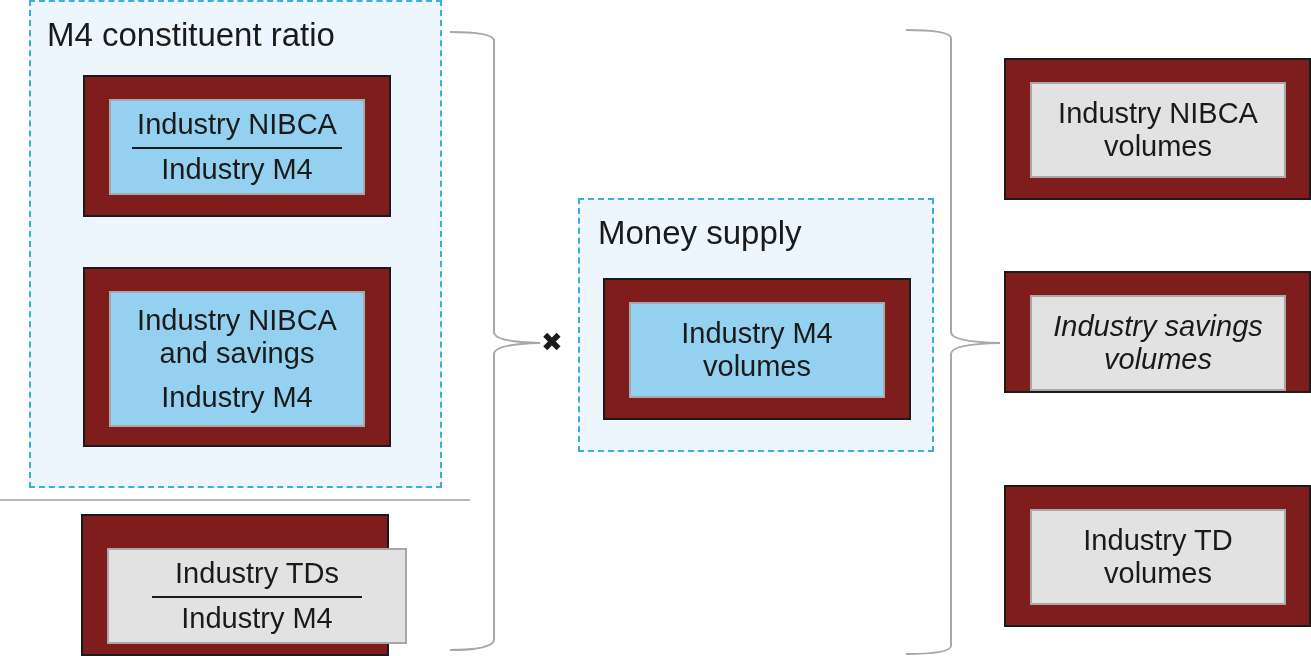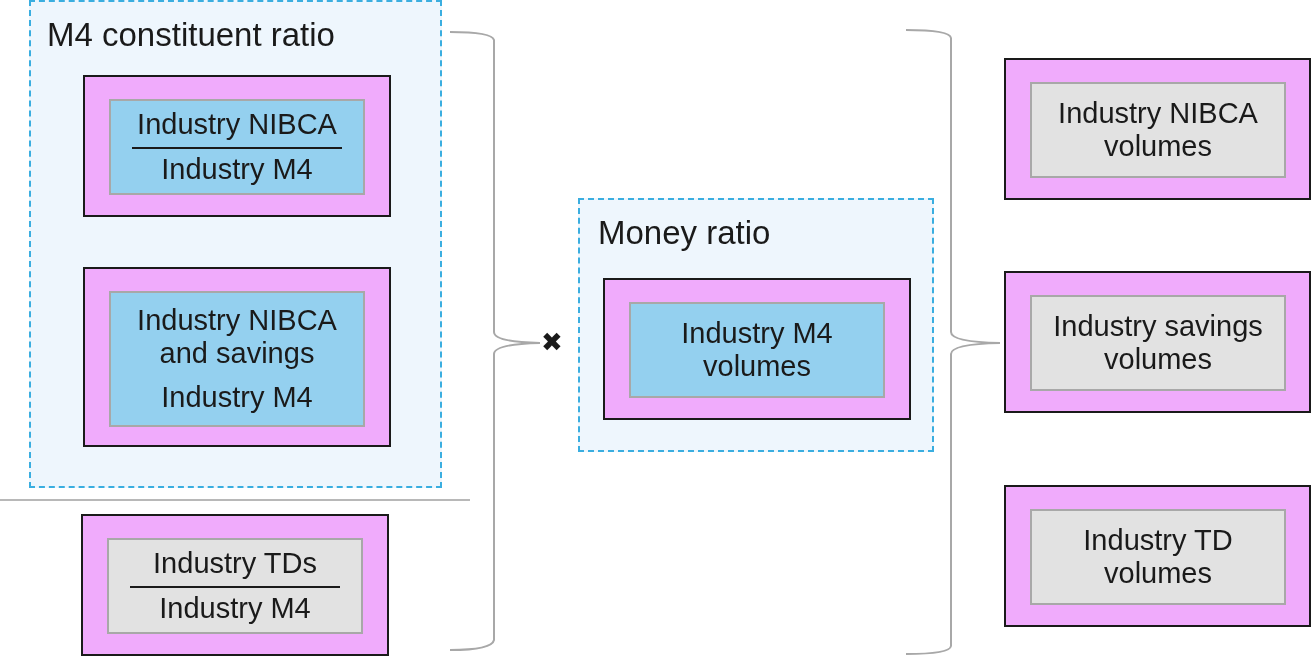--- a/index.html
+++ b/index.html
@@ -1,21 +1,21 @@
 <!DOCTYPE html>
 <html><head>
 <meta charset="utf-8">
 <style>
   html, body { margin:0; padding:0; background:#ffffff; }
   body { width:1311px; height:656px; position:relative; overflow:hidden;
          font-family: "Liberation Sans", "DejaVu Sans", sans-serif; color:#1a1a1a; }
   .abs { position:absolute; box-sizing:border-box; }
   .group { border:2px dashed #3aaee0; background:#eef6fd; }
   .group-title { position:absolute; font-size:33px; line-height:1; white-space:nowrap; }
-  .frame { border:2px solid #1a1a1a; background:#f0abfc; }
+  .frame { border:2px solid #1a1a1a; background:#7f1d1d; }
   .cell { border:2px solid #a8a8a8; display:flex; flex-direction:column; align-items:center; justify-content:center; text-align:center; font-size:29px; line-height:1.15; }
   .blue { background:#94d0ef; }
   .grey { background:#e2e2e2; }
   .frac-line { height:2px; background:#1a1a1a; margin:6px 0 4px 0; }
   .divider { height:2px; background:#b8b8b8; }
   svg.brackets { position:absolute; left:0; top:0; }
 </style>
 </head>
 <body>
 
@@ -40,44 +40,44 @@
   <div class="abs cell blue" style="left:24px; top:22px; width:256px; height:136px; padding:12px 10px;">
     <div style="width:230px;">Industry NIBCA and savings</div>
     <div class="frac-line" style="width:210px;"></div>
     <div>Industry M4</div>
   </div>
 </div>
 
 <div class="abs divider" style="left:0px; top:499px; width:470px;"></div>
 
 <div class="abs frame" style="left:81px; top:514px; width:308px; height:142px;">
-  <div class="abs cell grey" style="left:24px; top:22px; width:256px; height:96px;">
+  <div class="abs cell grey" style="left:24px; top:32px; width:300px; height:96px;">
     <div>Industry TDs</div>
     <div class="frac-line" style="width:210px;"></div>
     <div>Industry M4</div>
   </div>
 </div>
 
 <div class="abs" style="left:541px; top:329px; font-size:26px; line-height:1; font-family:'DejaVu Sans', sans-serif; color:#1a1a1a;">✖</div>
 
 <div class="abs group" style="left:578px; top:198px; width:356px; height:254px;">
-  <div class="group-title" style="left:18px; top:16px;">Money ratio</div>
+  <div class="group-title" style="left:18px; top:16px;">Money supply</div>
 </div>
 <div class="abs frame" style="left:603px; top:278px; width:308px; height:142px;">
   <div class="abs cell blue" style="left:24px; top:22px; width:256px; height:96px; padding:0 30px;">Industry M4 volumes</div>
 </div>
 
 <div class="abs frame" style="left:1004px; top:58px; width:307px; height:142px;">
   <div class="abs cell grey" style="left:24px; top:22px; width:256px; height:96px;">
     <div>Industry NIBCA</div>
     <div>volumes</div>
   </div>
 </div>
 
-<div class="abs frame" style="left:1004px; top:271px; width:307px; height:142px;">
+<div class="abs frame" style="left:1004px; top:271px; width:307px; height:122px;font-style:italic;">
   <div class="abs cell grey" style="left:24px; top:22px; width:256px; height:96px;">
     <div>Industry savings</div>
     <div>volumes</div>
   </div>
 </div>
 
 <div class="abs frame" style="left:1004px; top:485px; width:307px; height:142px;">
   <div class="abs cell grey" style="left:24px; top:22px; width:256px; height:96px;">
     <div>Industry TD</div>
     <div>volumes</div>

